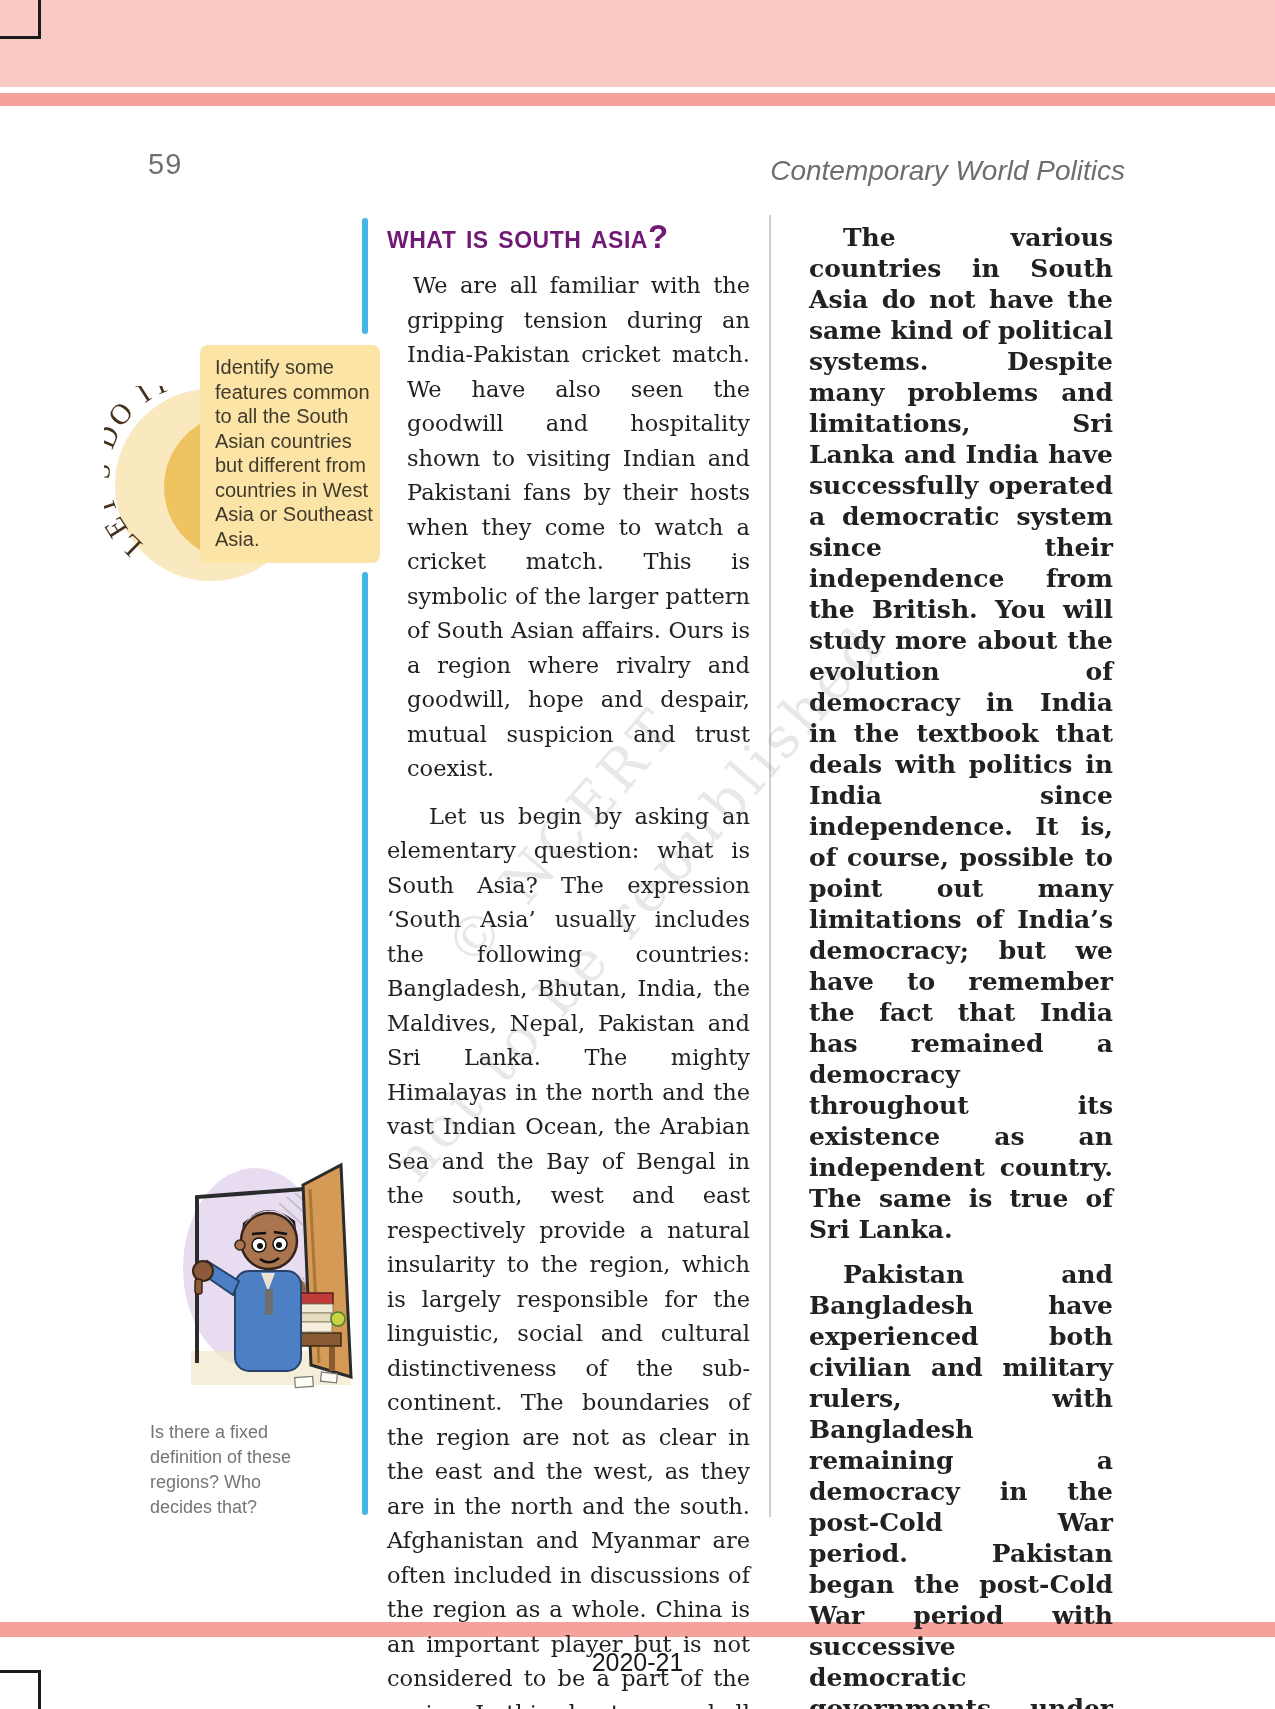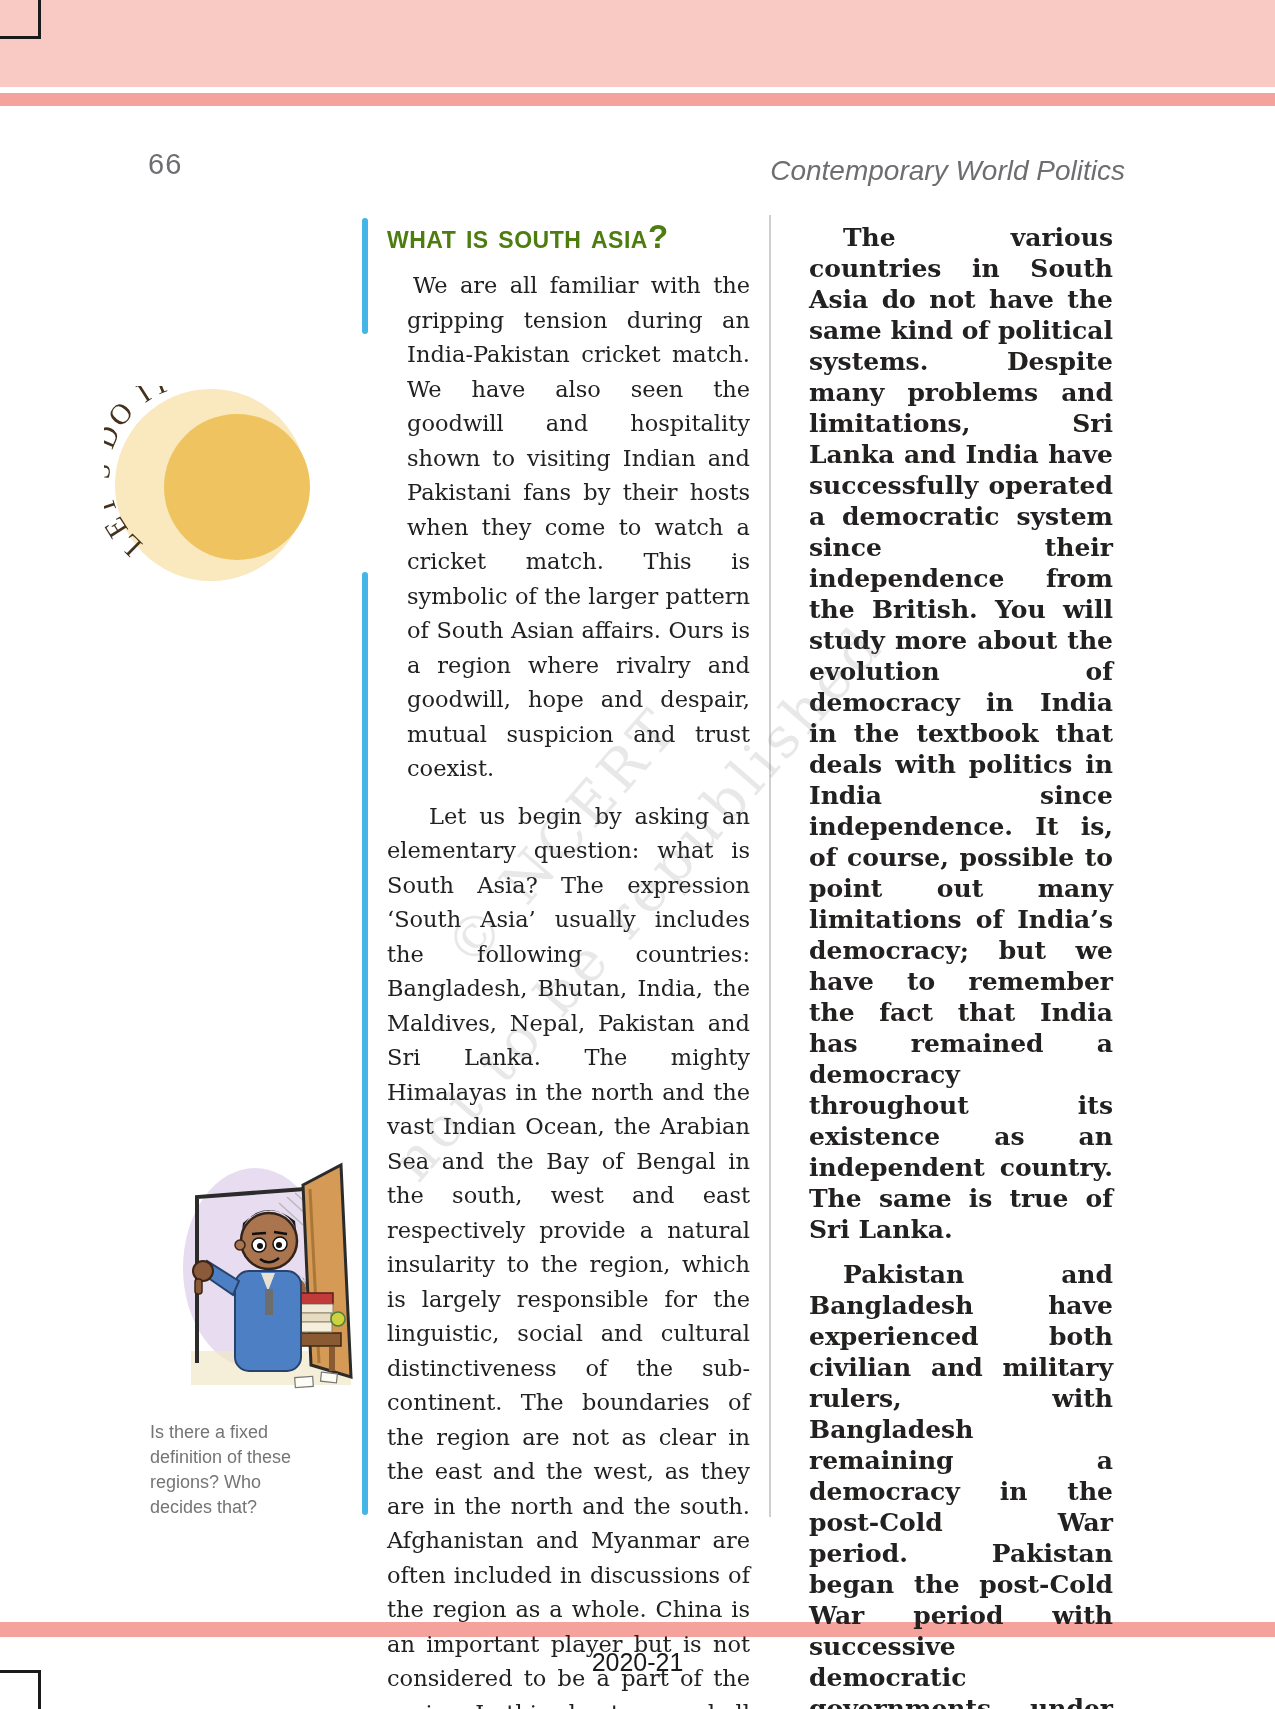--- a/index.html
+++ b/index.html
@@ -20,21 +20,21 @@
   .foot-year{position:absolute;left:0;top:1648px;width:1275px;text-align:center;
     font-family:"Liberation Sans",sans-serif;font-size:25px;color:#1a1a1a;}
   
   .blue-rule{position:absolute;left:362px;width:6px;background:#45b5e8;border-radius:3px;}
   .blue-rule.seg1{top:218px;height:116px;}
   .blue-rule.seg2{top:572px;height:943px;}
   .col-divider{position:absolute;left:769px;top:215px;width:2px;height:1302px;background:#cfcfcf;}
   
   .article-heading{position:absolute;left:387px;top:218px;width:370px;
     font-family:"Liberation Sans",sans-serif;font-weight:bold;font-variant:small-caps;
-    text-transform:lowercase;font-size:33px;letter-spacing:.5px;color:#4d7c0f;}
+    text-transform:lowercase;font-size:33px;letter-spacing:.5px;color:#701a75;}
   .col{position:absolute;z-index:1;}
   .col1{left:387px;top:268px;width:363px;}
   .col1 p{font-size:22.5px;line-height:34.5px;text-align:justify;margin:0 0 13px;}
   .col1 p.p-first{text-indent:6px;margin-left:20px;}
   .col1 p.p-indent{text-indent:42px;}
   .col2{left:797px;top:222px;width:328px;}
   .col2 p{font-size:25px;line-height:31px;text-align:justify;text-indent:34px;margin:0 12px 14px;font-weight:bold;}
   
   .badge-svg{position:absolute;left:104px;top:386px;z-index:1;}
   .doit-box{position:absolute;left:200px;top:345px;width:180px;height:218px;z-index:2;
@@ -59,39 +59,42 @@
 
   <div class="band-top"></div>
   <div class="band-top2"></div>
   <div class="band-bottom"></div>
 
   <div class="mark" style="left:38px;top:0;width:3px;height:38px;"></div>
   <div class="mark" style="left:0;top:36px;width:41px;height:3px;"></div>
   <div class="mark" style="left:0;top:1670px;width:41px;height:3px;"></div>
   <div class="mark" style="left:38px;top:1670px;width:3px;height:39px;"></div>
 
-  <div class="page-num">66</div>
+  <div class="page-num">59</div>
   <div class="head-title">Contemporary World Politics</div>
   <div class="foot-year">2020-21</div>
 
   <div class="blue-rule seg1"></div>
   <div class="blue-rule seg2"></div>
   <div class="col-divider"></div>
 
   <div class="article-heading">What is South Asia?</div>
 
   <svg class="badge-svg" width="222" height="206" viewBox="0 0 222 206">
     <circle cx="107" cy="99" r="96" fill="#fae8be"></circle>
     <circle cx="133" cy="101" r="73" fill="#efc35f"></circle>
     <path id="badge-arc" d="M 40,158 A 84,84 0 0 1 148,18" fill="none"></path>
     <text font-family="Liberation Serif, serif" font-size="29" letter-spacing="3" fill="#43321d">
       <textPath href="#badge-arc">LET’S DO IT</textPath>
     </text>
   </svg>
 
+  <div class="doit-box">
+    <div class="prompt">Identify some features common to all the South Asian countries but different from countries in West Asia or Southeast Asia.</div>
+  </div>
 
   <div class="col col1">
     <p class="p-first">We are all familiar with the gripping tension during an India-Pakistan cricket match. We have also seen the goodwill and hospitality shown to visiting Indian and Pakistani fans by their hosts when they come to watch a cricket match. This is symbolic of the larger pattern of South Asian affairs. Ours is a region where rivalry and goodwill, hope and despair, mutual suspicion and trust coexist.</p>
     <p class="p-indent">Let us begin by asking an elementary question: what is South Asia? The expression ‘South Asia’ usually includes the following countries: Bangladesh, Bhutan, India, the Maldives, Nepal, Pakistan and Sri Lanka. The mighty Himalayas in the north and the vast Indian Ocean, the Arabian Sea and the Bay of Bengal in the south, west and east respectively provide a natural insularity to the region, which is largely responsible for the linguistic, social and cultural distinctiveness of the sub-continent. The boundaries of the region are not as clear in the east and the west, as they are in the north and the south. Afghanistan and Myanmar are often included in discussions of the region as a whole. China is an important player but is not considered to be a part of the region. In this chapter, we shall use South Asia to mean the seven countries mentioned above. Thus defined, South Asia stands for diversity in every sense and yet constitutes one geo-political space.</p>
   </div>
   <div class="col col2">
     <p>The various countries in South Asia do not have the same kind of political systems. Despite many problems and limitations, Sri Lanka and India have successfully operated a democratic system since their independence from the British. You will study more about the evolution of democracy in India in the textbook that deals with politics in India since independence. It is, of course, possible to point out many limitations of India’s democracy; but we have to remember the fact that India has remained a democracy throughout its existence as an independent country. The same is true of Sri Lanka.</p>
     <p>Pakistan and Bangladesh have experienced both civilian and military rulers, with Bangladesh remaining a democracy in the post-Cold War period. Pakistan began the post-Cold War period with successive democratic governments under Benazir Bhutto and Nawaz Sharif respectively. But it suffered a military coup in 1999. It has been run by a civilian government again since 2008. Till 2006, Nepal was a constitutional monarchy with the danger of the king taking over executive powers. In 2008, the monarchy was abolished and Nepal emerged as a democratic republic. From the experience of Bangladesh and Nepal, we can say that democracy is becoming an accepted norm in the entire region of South Asia.</p>
   </div>
 

